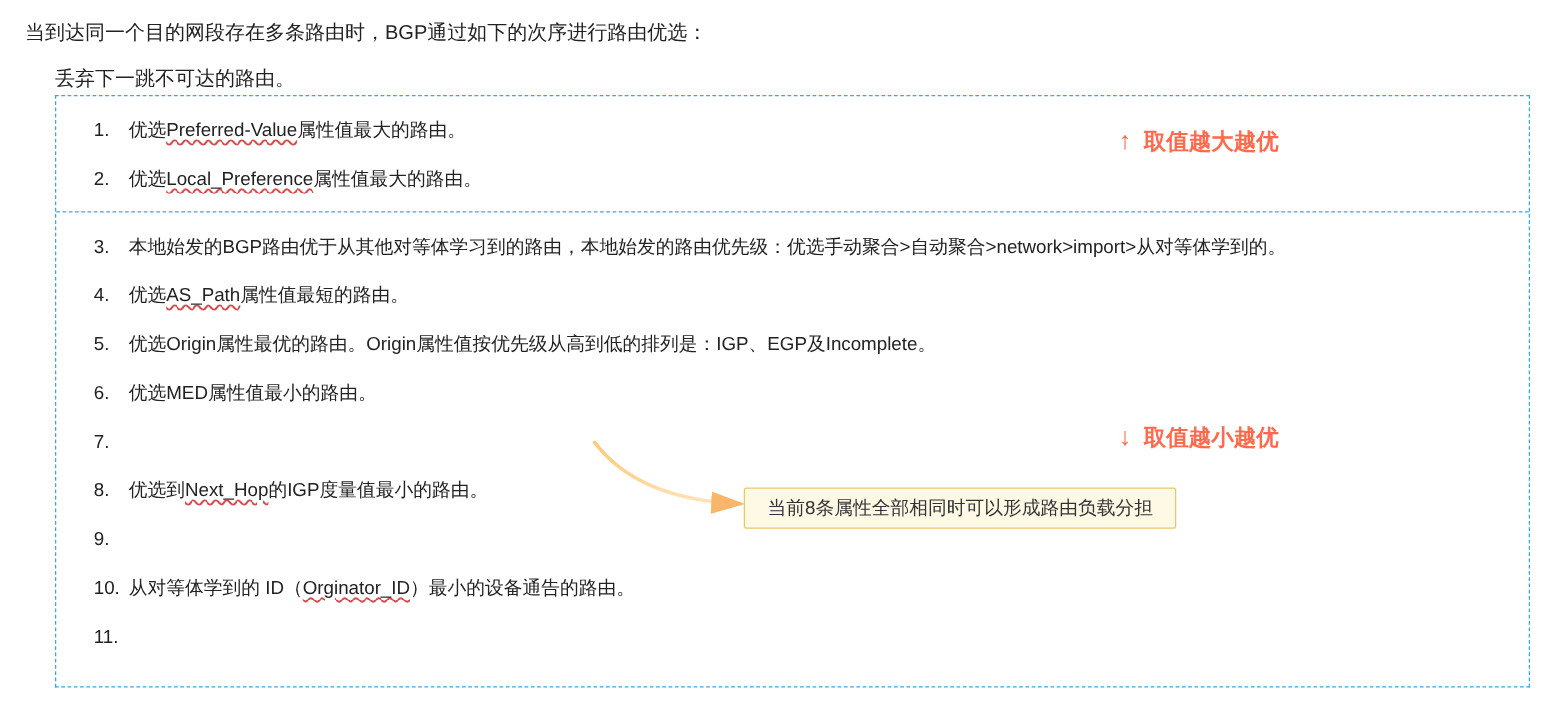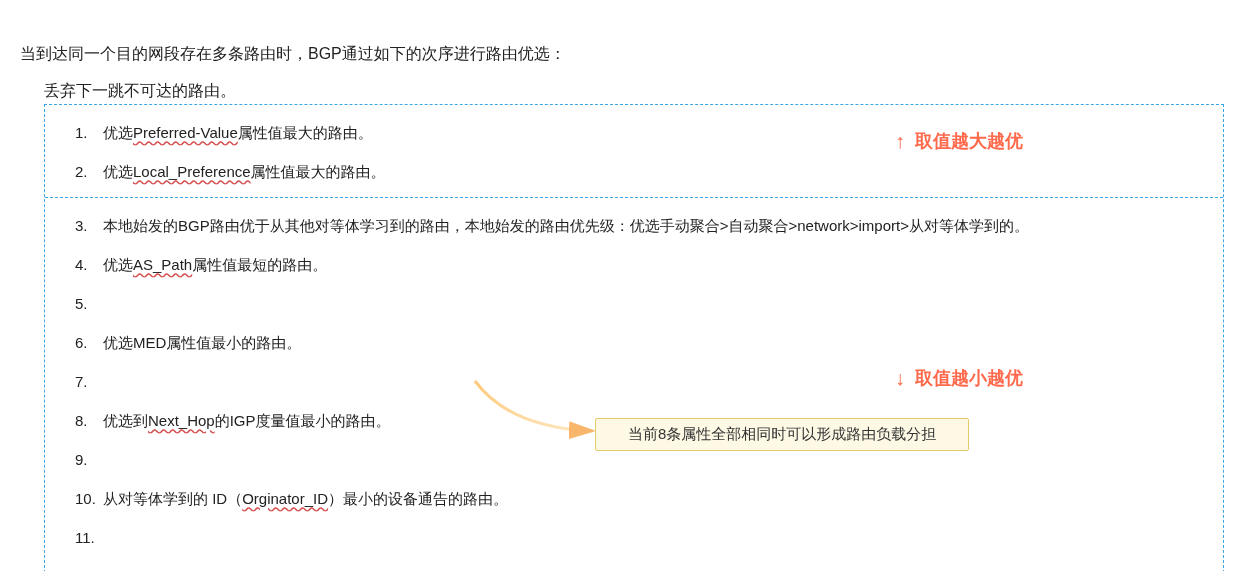--- a/index.html
+++ b/index.html
@@ -10,21 +10,20 @@
       width: 1238px;
       height: 571px;
       background: #fff;
       position: relative;
       padding: 16px 20px;
     }
     .title {
       font-size: 16px;
       margin-bottom: 16px;
       color: #222;
-      margin-top: 28px;
     }
     .discard {
       font-size: 16px;
       margin-left: 24px;
       margin-bottom: 2px;
       color: #222;
     }
     .outer-box {
       margin-left: 24px;
       border: 1px dashed #3aa6e6;
@@ -74,21 +73,21 @@
     .arrow-glyph {
       font-size: 20px;
       color: #ff6a4d;
     }
     .callout {
       position: absolute;
       left: 550px;
       top: 220px;
       background: #fdf9e5;
       border: 1px solid #e6c96b;
-      padding: 6px 32px;
+      padding: 6px 18px;
       font-size: 15px;
       color: #333;
       border-radius: 2px;
     }
     .arrow-svg {
       position: absolute;
       left: 420px;
       top: 175px;
       width: 140px;
       height: 70px;
@@ -129,20 +128,21 @@
       <span>本地始发的BGP路由优于从其他对等体学习到的路由，本地始发的路由优先级：优选手动聚合&gt;自动聚合&gt;network&gt;import&gt;从对等体学到的。</span>
     </div>
     <div class="item">
       <span class="num">4.</span>
       <span>
         <span>优选</span><span class="squiggle">AS_Path</span><span>属性值最短的路由。</span>
       </span>
     </div>
     <div class="item">
       <span class="num">5.</span>
+      <span>优选Origin属性最优的路由。Origin属性值按优先级从高到低的排列是：IGP、EGP及Incomplete。</span>
     </div>
     <div class="item">
       <span class="num">6.</span>
       <span>优选MED属性值最小的路由。</span>
     </div>
     <div class="item">
       <span class="num">7.</span>
     </div>
     <div class="item">
       <span class="num">8.</span>

